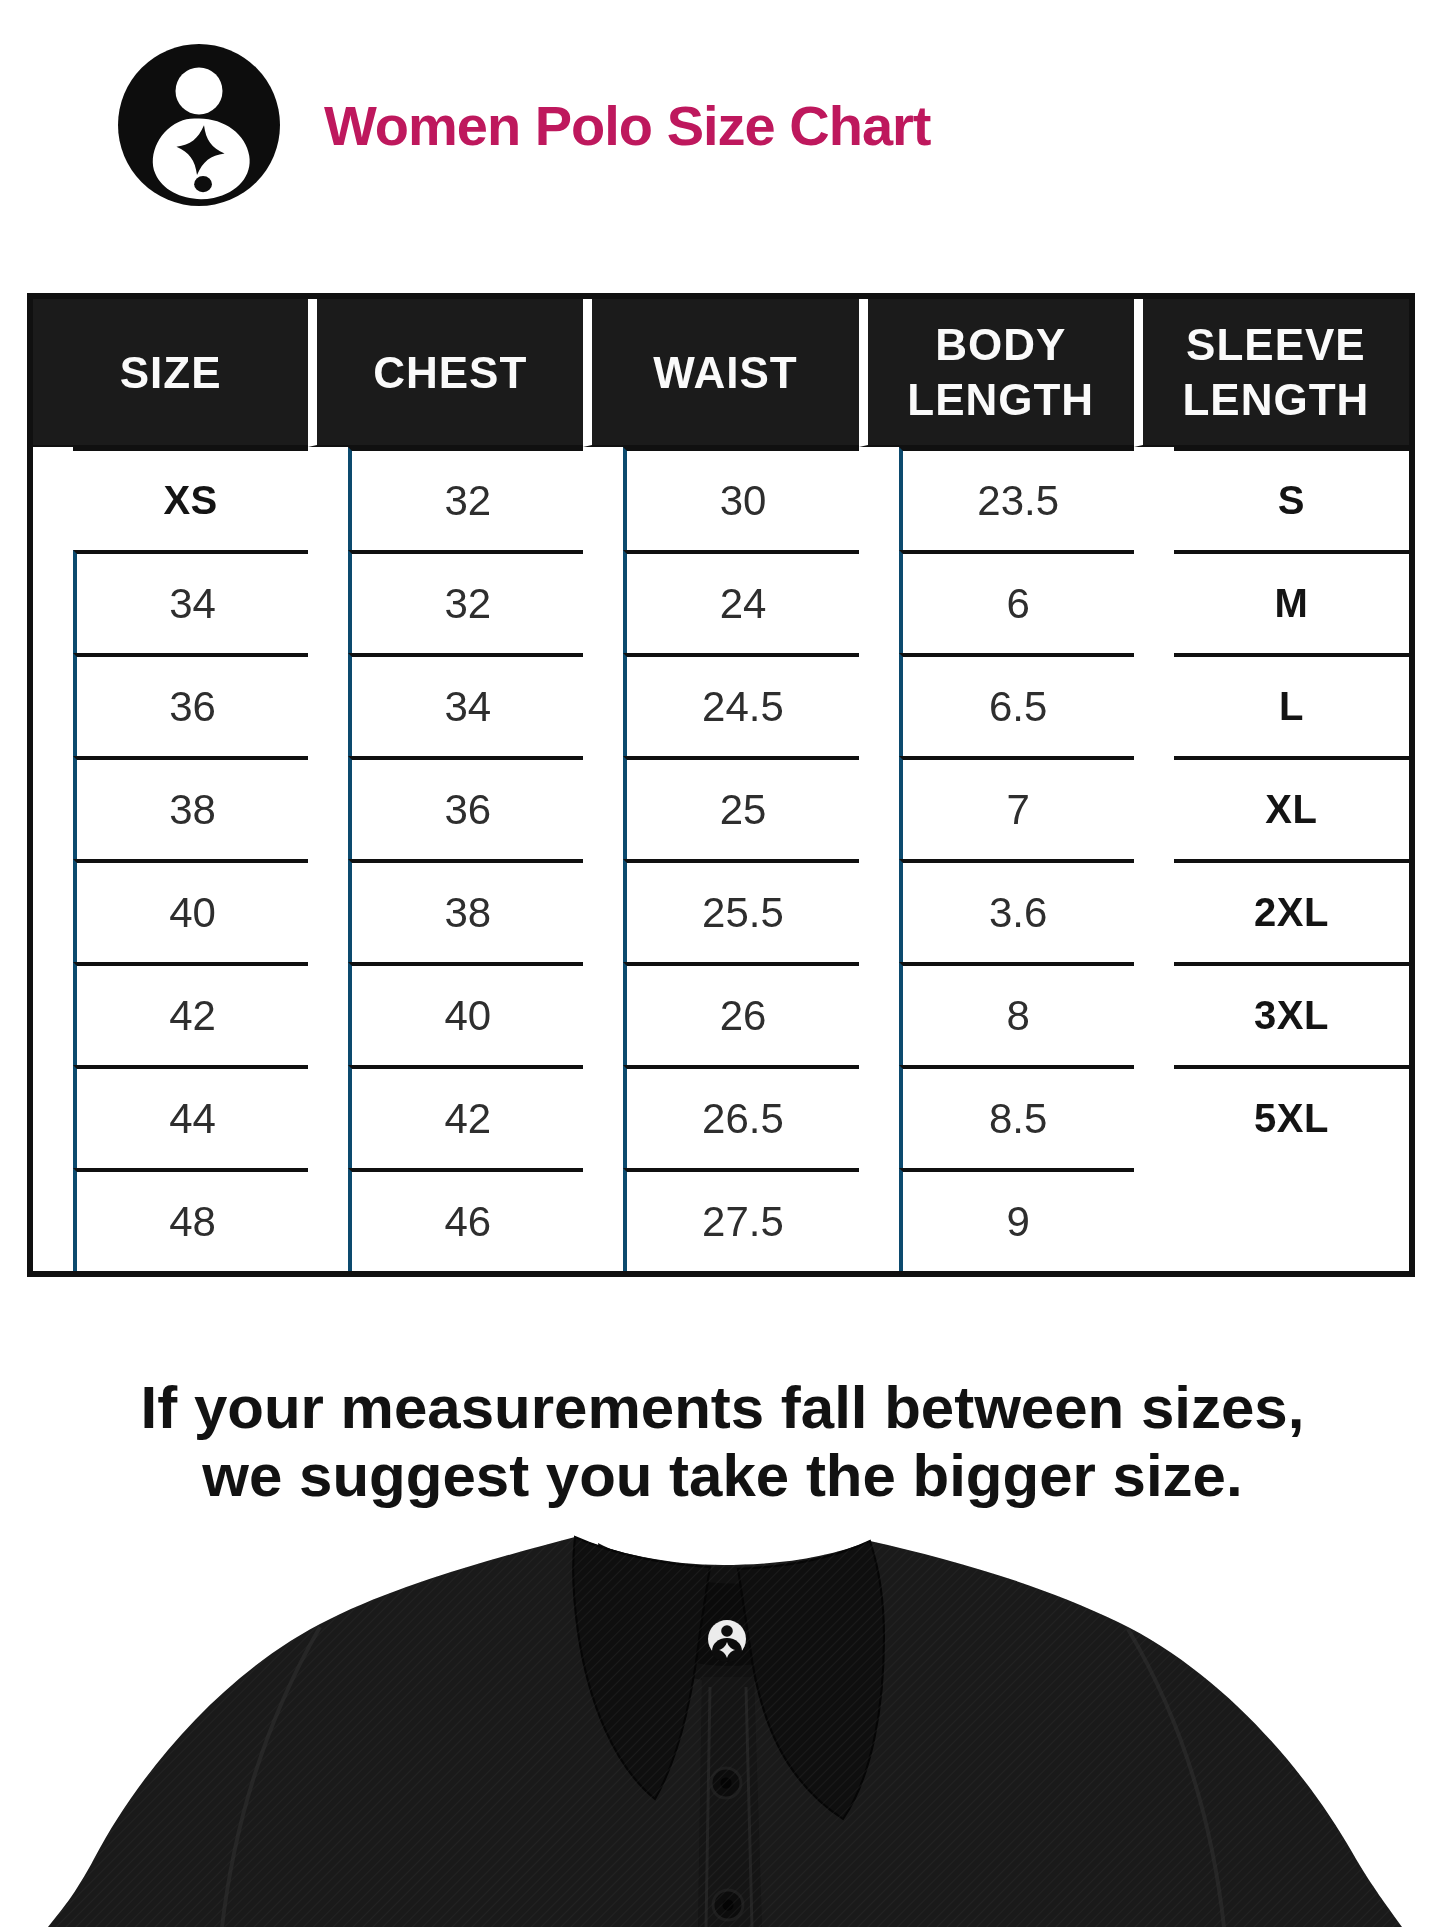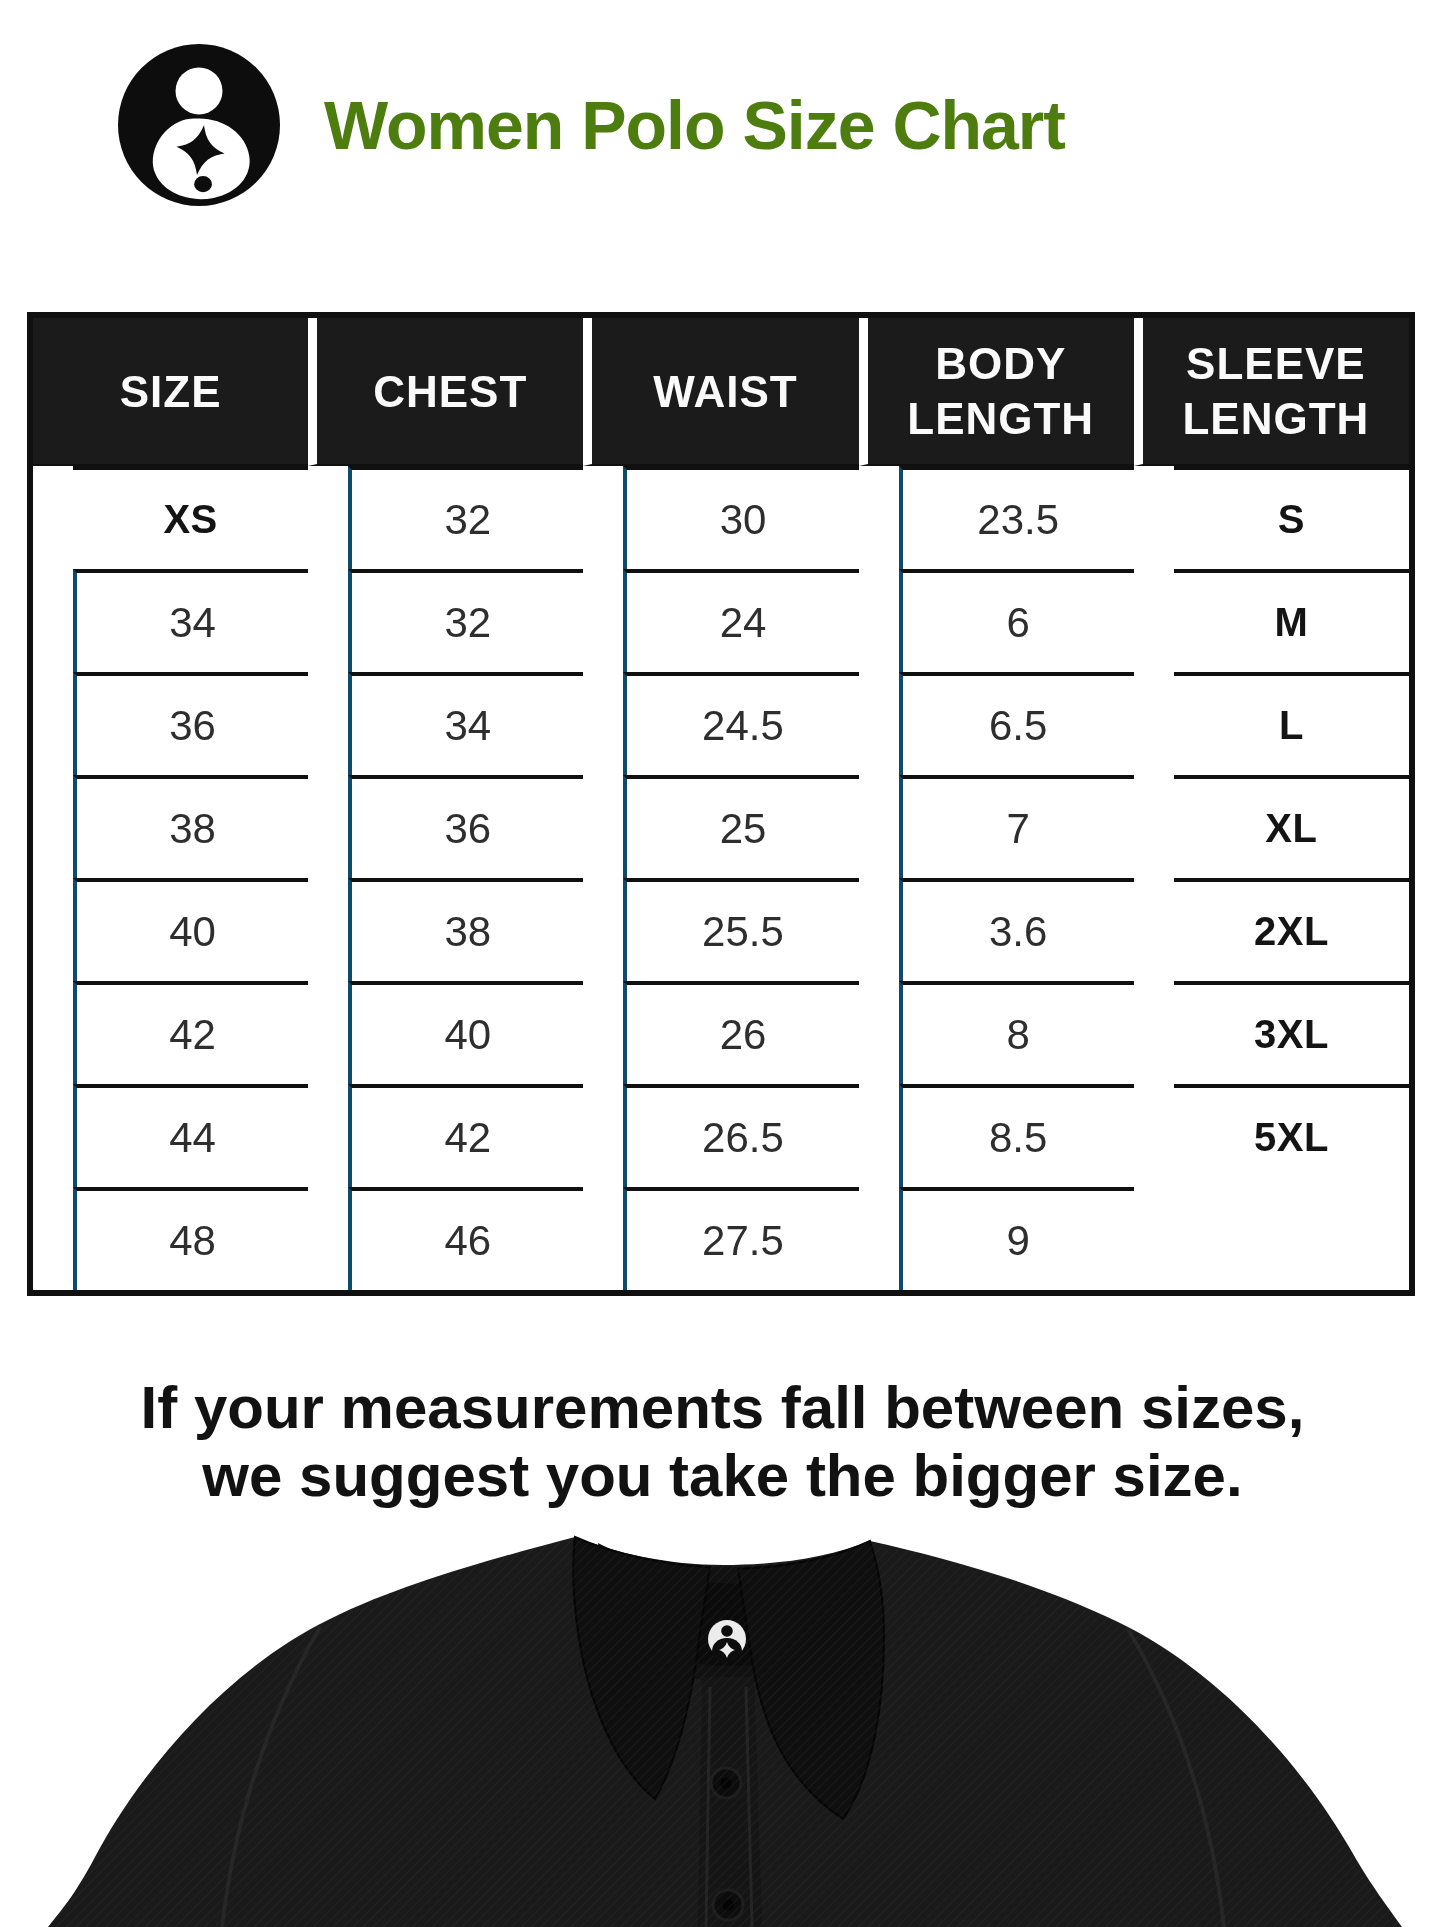--- a/index.html
+++ b/index.html
@@ -3,24 +3,24 @@
 <meta charset="utf-8">
 <style>
   html,body{margin:0;padding:0;background:#ffffff;}
   .page{
     position:relative;width:1445px;height:1927px;background:#ffffff;overflow:hidden;
     font-family:"Liberation Sans", sans-serif;color:#111;
   }
   
   .brand-header{position:absolute;left:118px;top:44px;height:162px;display:flex;align-items:center;gap:44px;}
   .brand-logo{width:162px;height:162px;flex:0 0 auto;}
-  .page-title{font-size:68px;font-weight:bold;letter-spacing:-1px;color:#4d7c0f;white-space:nowrap;}
+  .page-title{font-size:56px;font-weight:bold;letter-spacing:-1px;color:#be185d;white-space:nowrap;}
   
   .size-table{
-    position:absolute;left:27px;top:312px;width:1388px;box-sizing:border-box;
+    position:absolute;left:27px;top:293px;width:1388px;box-sizing:border-box;
     display:grid;grid-template-columns:repeat(5,1fr);
     grid-template-rows:148px repeat(8,103px);
     border:6px solid #101010;background:#ffffff;
   }
   .size-table .th{
     box-sizing:border-box;background:#1b1b1b;color:#fafafa;
     display:flex;align-items:center;justify-content:center;text-align:center;
     font-size:44px;font-weight:bold;letter-spacing:1px;line-height:1.25;
     border-bottom:2px solid #101010;
   }

